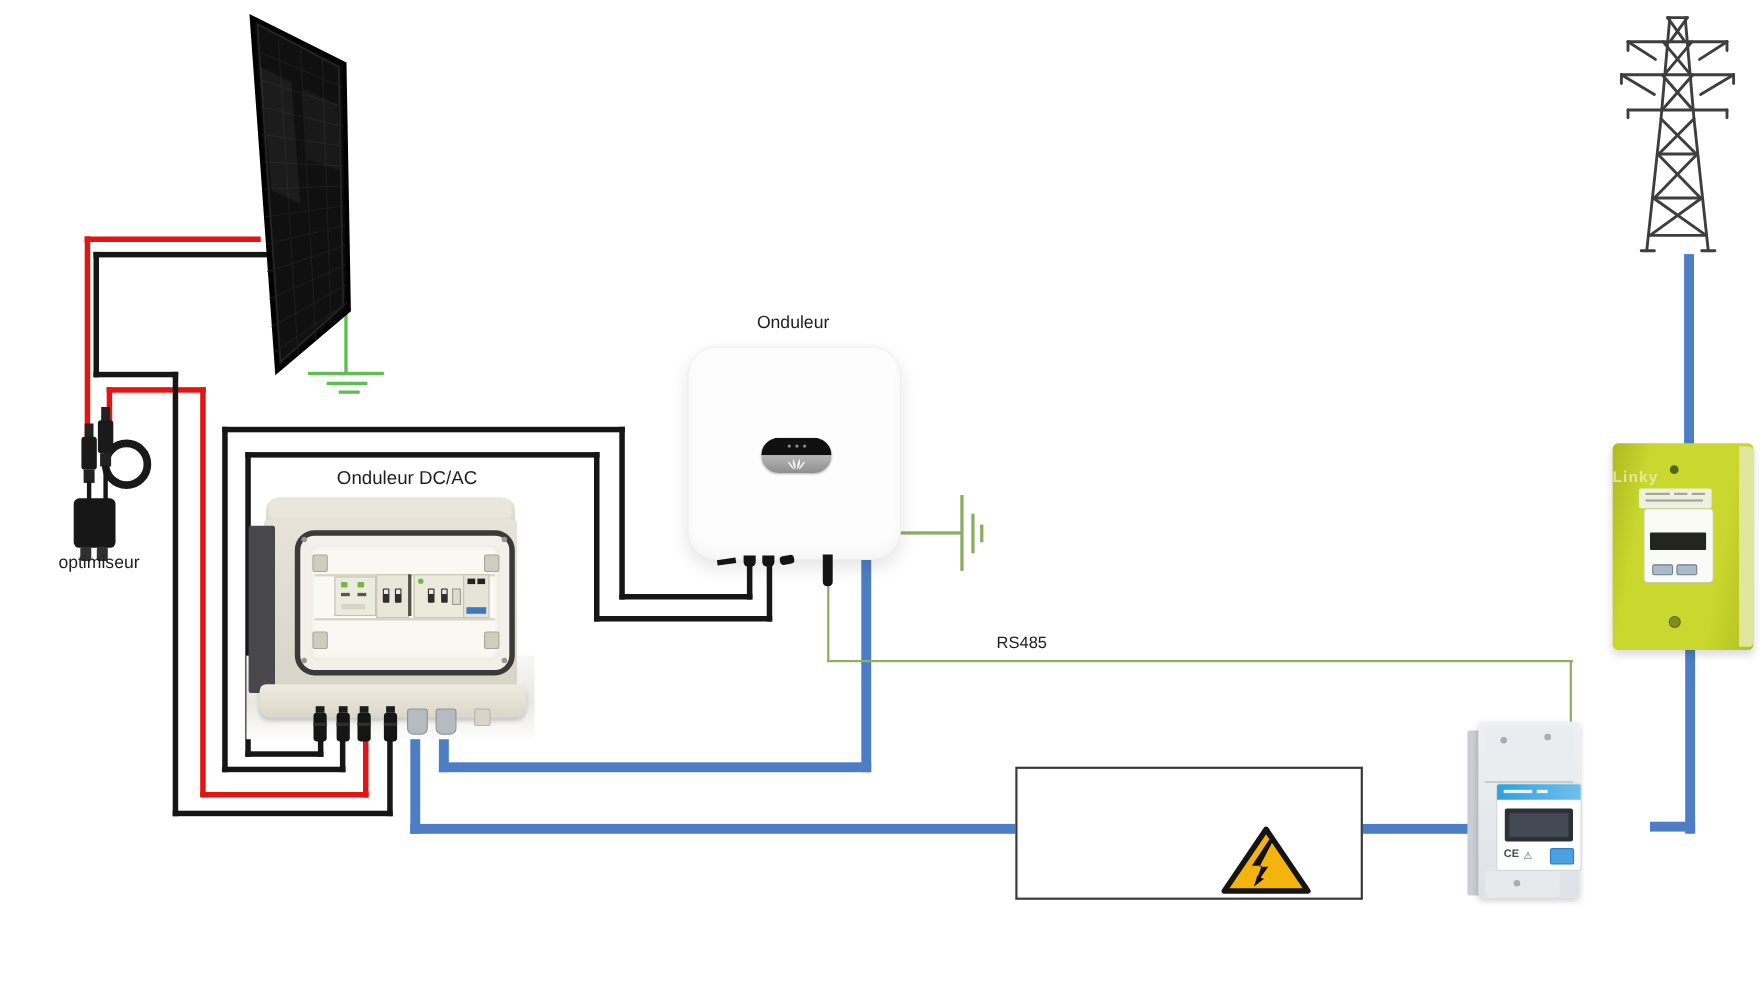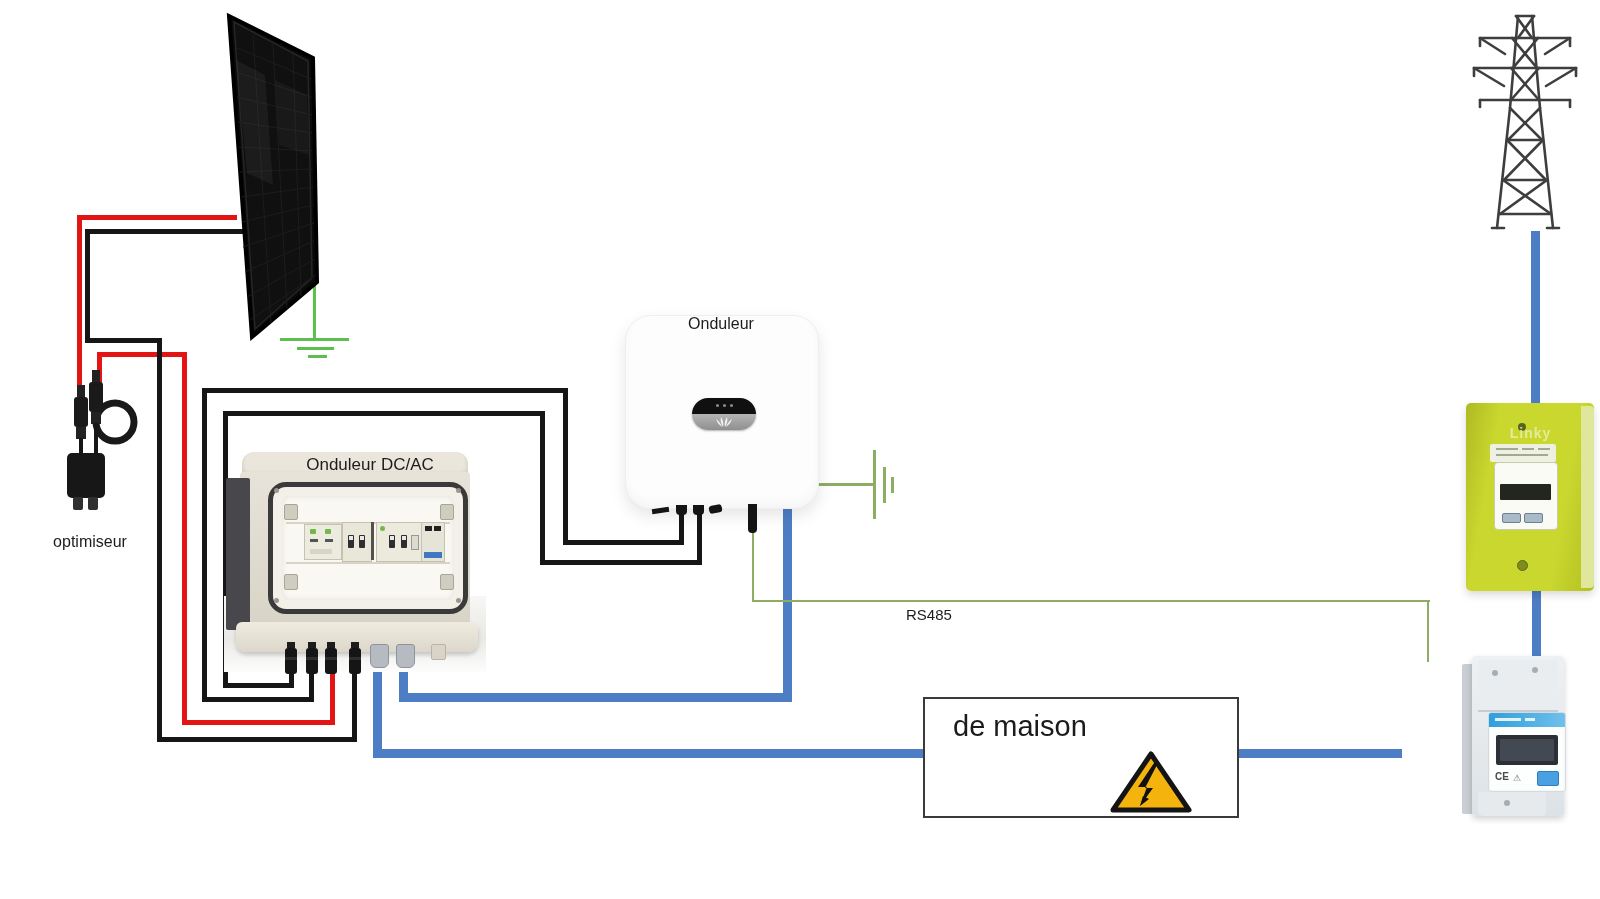--- a/index.html
+++ b/index.html
@@ -5,21 +5,21 @@
   html,body{margin:0;padding:0;background:#fff;}
   #canvas{position:relative;width:1600px;height:899px;background:#fff;overflow:hidden;
           font-family:"Liberation Sans",sans-serif;}
   .abs{position:absolute;}
   .wire{position:absolute;z-index:1;}
   .w-red{background:var(--wire-red);}
   .w-black{background:var(--wire-black);}
   .w-blue{background:var(--wire-blue);}
   .w-green{background:var(--signal-green);}
   .w-ground{background:var(--ground-green);}
-  .lbl{position:absolute;z-index:6;color:var(--text-dark);margin-top:30px;}
+  .lbl{position:absolute;z-index:6;color:var(--text-dark);}
   .comp{position:absolute;z-index:3;}
 
   
   .coffret{left:228px;top:446px;width:254px;height:232px;}
   .cf-backdrop{left:-4px;top:150px;width:262px;height:76px;
       background:linear-gradient(#f8f7f5,#e9e8e4 55%,#fdfdfd);}
   .cf-topflange{left:14px;top:6px;width:226px;height:26px;background:#eae6db;
       border-radius:12px 12px 6px 6px;box-shadow:inset 0 -4px 5px rgba(0,0,0,.14);}
   .cf-body{left:12px;top:26px;width:230px;height:152px;
       background:linear-gradient(#e8e3d8,#d9d4c8);border-radius:4px;}
@@ -62,33 +62,33 @@
   .tableau{left:923px;top:697px;width:316px;height:121px;background:#fff;
       border:2px solid #3a3a3a;box-sizing:border-box;}
   .tableau .txt{position:absolute;left:28px;top:9px;font-size:29px;line-height:37px;color:#1b1b1b;}
 
   
   .linky{left:1466px;top:403px;width:128px;height:188px;border-radius:5px;
       background:linear-gradient(100deg,#aeba22 0%,var(--linky-green) 22%,var(--linky-green) 72%,#b3bf20 100%);
       box-shadow:0 4px 8px rgba(0,0,0,.15);}
   .lk-side{position:absolute;right:0;top:3px;width:13px;height:182px;background:#e0e79c;border-radius:0 4px 4px 0;}
   .lk-dot{position:absolute;left:52px;top:20px;width:8px;height:8px;border-radius:50%;background:#55651a;}
-  .lk-name{position:absolute;left:0;top:22px;width:129px;text-align:center;font-size:14px;
+  .lk-name{position:absolute;left:0;top:22px;width:129px;font-size:14px;
       font-weight:bold;color:#e9efad;opacity:.85;letter-spacing:1px;}
   .lk-plate{position:absolute;left:24px;top:41px;width:66px;height:18px;background:#eef1e2;border-radius:2px;}
   .lk-plate i{position:absolute;height:2px;background:#a2a891;}
   .lk-window{position:absolute;left:28px;top:59px;width:62px;height:66px;background:#fafbf5;
       border:1px solid #c6cdae;border-radius:4px;}
   .lk-lcd{position:absolute;left:5px;top:21px;width:51px;height:16px;background:#23261f;border-radius:1px;}
   .lk-btn{position:absolute;top:50px;width:17px;height:8px;background:#a9bac9;border:1px solid #6d7f90;border-radius:2px;}
   .lk-screw{position:absolute;left:51px;top:157px;width:9px;height:9px;border-radius:50%;
       background:#7e8c20;border:1px solid #5d6a12;}
 
   
-  .dmeter{left:1462px;top:656px;width:106px;height:164px;}
+  .dmeter{left:1334px;top:656px;width:106px;height:164px;}
   .dm-rail{position:absolute;left:0;top:8px;width:18px;height:150px;background:#c8ced3;border-radius:2px;}
   .dm-body{position:absolute;left:10px;top:0;width:92px;height:160px;
       background:linear-gradient(#eef1f3,#dde2e6);border-radius:4px;box-shadow:0 3px 6px rgba(0,0,0,.18);}
   .dm-top{position:absolute;left:6px;top:4px;width:80px;height:50px;background:#e9edf0;
       border-bottom:2px solid #c7ccd1;border-radius:4px 4px 0 0;}
   .dm-screw{position:absolute;width:6px;height:6px;border-radius:50%;background:#a6aeb5;}
   .dm-face{position:absolute;left:16px;top:56px;width:76px;height:78px;background:#fdfefe;
       border:1px solid #d5dade;border-radius:3px;box-shadow:inset 0 0 3px rgba(0,0,0,.08);}
   .dm-band{position:absolute;left:0;top:0;width:100%;height:14px;border-radius:2px 2px 0 0;
       background:linear-gradient(90deg,#2f9fdd,#6fc0ea);}
@@ -280,21 +280,20 @@
   <div class="inv-conn" style="left:652px;top:508px;width:17px;height:5px;transform:rotate(-8deg)"></div>
   <div class="inv-conn" style="left:676px;top:505px;width:11px;height:10px;border-radius:0 0 4px 4px"></div>
   <div class="inv-conn" style="left:693px;top:505px;width:11px;height:10px;border-radius:0 0 4px 4px"></div>
   <div class="inv-conn" style="left:709px;top:505px;width:13px;height:8px;border-radius:3px;transform:rotate(-10deg)"></div>
   <div class="inv-conn" style="left:748px;top:504px;width:9px;height:29px;border-radius:0 0 4px 4px"></div>
 
   <div class="lbl" style="left:906px;top:576px;font-size:15px;">RS485</div>
 
   <div class="comp tableau">
     <div class="txt">
-      <div>de maison</div>
     </div>
     <svg width="88" height="70" viewBox="0 0 88 70" style="position:absolute;left:182px;top:49px">
       <polygon class="tri-fill" points="44,6 82,62 6,62" stroke="#141414" stroke-width="5" stroke-linejoin="round"></polygon>
       <polygon points="47,15 31,39 40,39 33,58 46,40 38,40 51,15" fill="#111"></polygon>
       <polygon points="33,58 42,51 36,48" fill="#111"></polygon>
     </svg>
   </div>
 
   <svg class="comp" style="left:1450px;top:8px" width="140" height="232" viewBox="0 0 140 232">
     <g stroke="#3e3e3e" stroke-width="2.6" fill="none" stroke-linecap="round">

